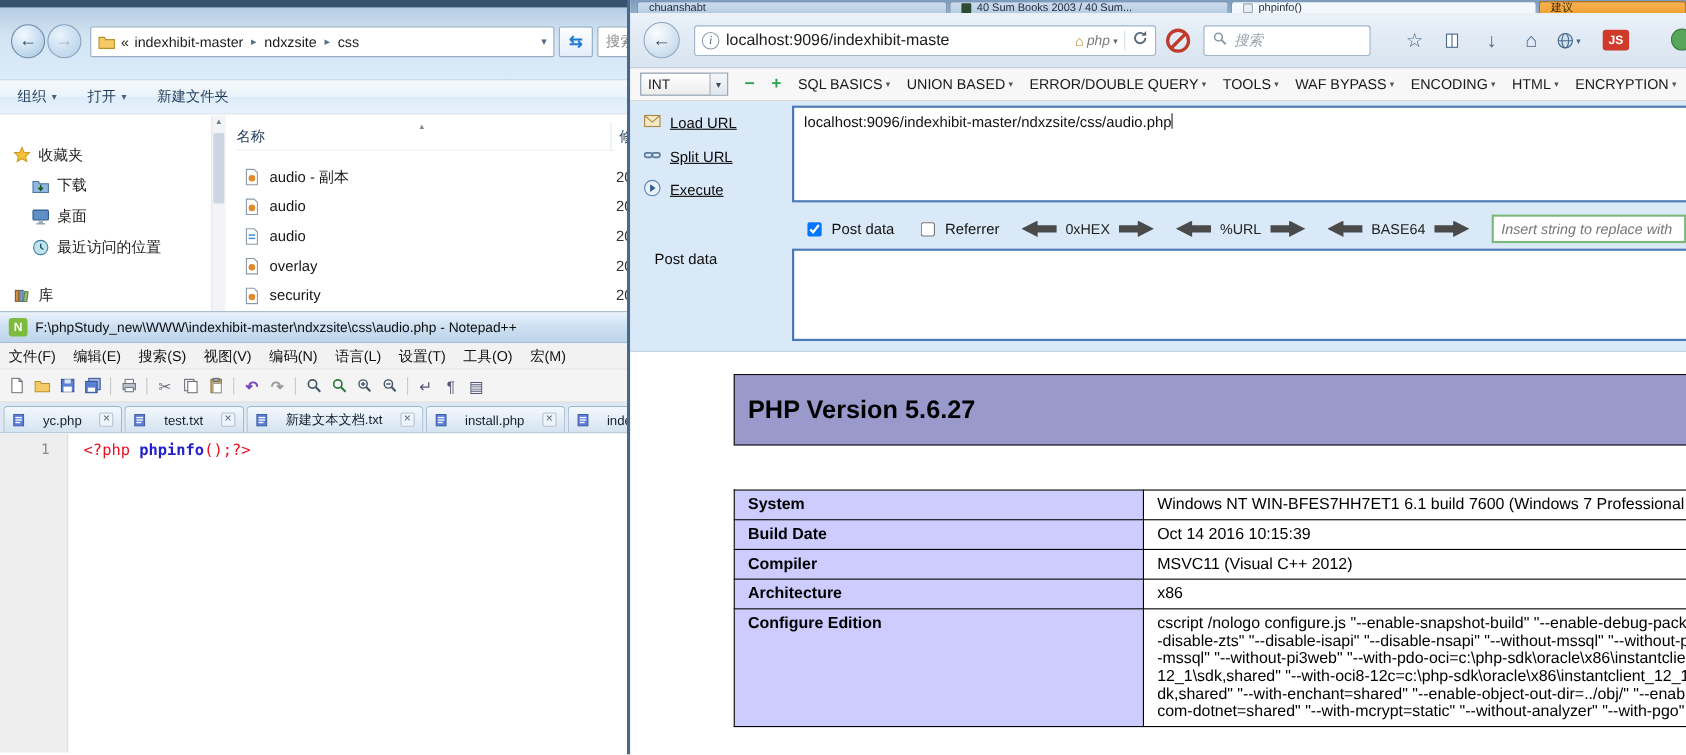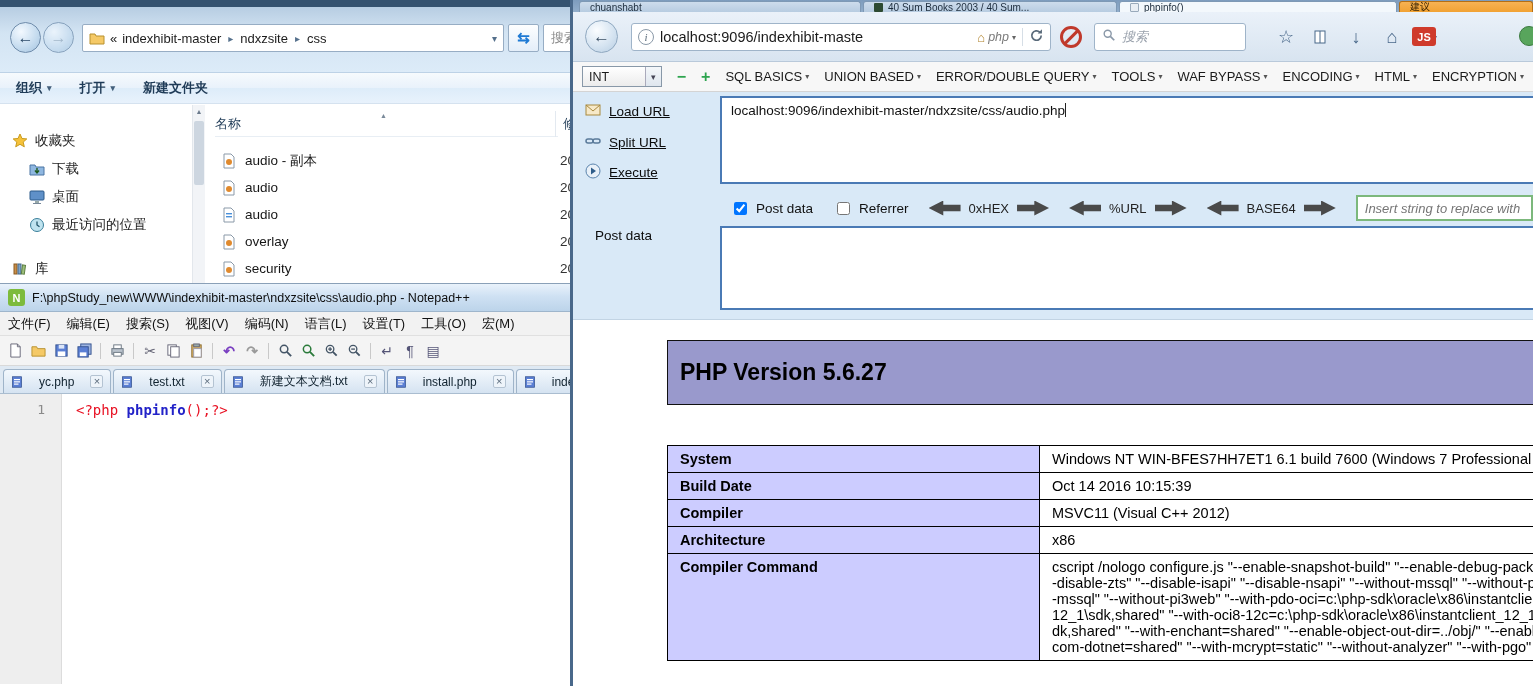--- a/index.html
+++ b/index.html
@@ -27,21 +27,21 @@
   .ex-addr .caret { margin-left:auto; color:#55708c; font-size:10px; }
   .ex-refresh { position:absolute; left:508px; top:17px; width:31px; height:28px;
     border:1px solid #97adc4; border-radius:2px; background:linear-gradient(#fdfeff,#e4eef9);
     display:flex; align-items:center; justify-content:center; color:#1f7ad4; font-weight:bold; font-size:15px; }
   .ex-search { position:absolute; left:543px; top:17px; width:60px; height:28px; background:#fff;
     border:1px solid #97adc4; border-radius:2px; display:flex; align-items:center; padding:0 7px;
     color:#8a8a8a; font-size:13px; overflow:hidden; white-space:nowrap; }
   .ex-cmd { height:31px; background:linear-gradient(#f6fafd,#e9f2fb 49%,#ddecf9 50%,#e8f2fc);
     border-bottom:1px solid #d5e2ef; display:flex; align-items:center; padding:0 16px; gap:28px;
     font-size:13px; color:#1f3b57; }
-  .ex-cmd .item { display:flex; gap:5px; align-items:center;font-weight:bold; }
+  .ex-cmd .item { display:flex; gap:5px; align-items:center; }
   .ex-cmd .caret { font-size:9px; color:#44607c; }
   .ex-body { position:absolute; top:105px; left:0; right:0; bottom:0; display:flex; background:#fff; }
   .ex-nav { width:192px; padding-top:22px; }
   .ex-nav .row { height:28px; display:flex; align-items:center; gap:7px; padding-left:12px;
     font-size:13.5px; color:#1c1c1c; white-space:nowrap; }
   .ex-nav .row.child { padding-left:29px; }
   .ex-nav .row.lib { margin-top:16px; }
   .ex-scroll { width:13px; background:#f2f4f7; border-left:1px solid #e3e7ec; position:relative; }
   .ex-scroll .sb-up { height:14px; text-align:center; font-size:7px; color:#6b7a8c; line-height:14px; }
   .ex-scroll .sb-thumb { position:absolute; top:16px; left:1px; right:1px; height:64px; background:#cdd6e0; border-radius:2px; }
@@ -111,21 +111,21 @@
   .kw-badge .caret { font-size:8px; color:#666; }
   .ff-urlbar .vsep { width:1px; height:18px; background:#d6dee6; }
   .ban { position:absolute; left:487px; top:14px; width:22px; height:22px; border-radius:50%;
     border:3px solid #c0392b; }
   .ban-bar { position:absolute; left:-1px; top:7px; width:18px; height:3px; background:#c0392b; transform:rotate(-45deg); }
   .ff-search { position:absolute; left:521px; top:11px; width:152px; height:28px; background:#fff;
     border:1px solid #9fb4c9; border-radius:3px; display:flex; align-items:center; gap:6px; padding:0 7px; }
   .ff-search .ph { font-style:italic; color:#98a0ab; font-size:13px; }
   .navbtn { position:absolute; top:13px; width:26px; height:24px; display:flex; align-items:center;
     justify-content:center; color:#49688a; font-size:18px; }
-  .js-badge { position:absolute; left:839px; top:15px; width:24px; height:19px; background:#cf3a2b;
+  .js-badge { position:absolute; left:884px; top:15px; width:24px; height:19px; background:#cf3a2b;
     border-radius:3px; color:#fff; font-weight:bold; font-size:11px; display:flex; align-items:center; justify-content:center; }
   .part-icon { position:absolute; left:946px; top:14px; width:20px; height:20px; border-radius:50%;
     background:#58a55c; border:1px solid #3c7a40; }
   .hb-menu { height:30px; background:#f7f7f7; border-bottom:1px solid #d4d4d4; display:flex;
     align-items:center; gap:15px; padding:0 9px; font-size:13px; color:#1a1a1a; white-space:nowrap; overflow:hidden; }
   .hb-select { width:100px; height:21px; border:1px solid #8898a8; background:linear-gradient(#fff,#ececec);
     display:flex; align-items:center; font-size:12.5px; padding-left:6px; }
   .hb-select .caret { margin-left:auto; width:16px; height:19px; border-left:1px solid #aab;
     display:flex; align-items:center; justify-content:center; font-size:9px; color:#445; background:linear-gradient(#f4f7fa,#dfe6ee); }
   .hb-pm { color:#2da44e; font-weight:bold; font-size:16px; line-height:1; }
@@ -652,19 +652,19 @@
         </tr>
         <tr>
           <td class="l">Compiler</td>
           <td class="v">MSVC11 (Visual C++ 2012)</td>
         </tr>
         <tr>
           <td class="l">Architecture</td>
           <td class="v">x86</td>
         </tr>
         <tr>
-          <td class="l">Compiler Command</td>
+          <td class="l">Configure Edition</td>
           <td class="v wrap">cscript /nologo configure.js "--enable-snapshot-build" "--enable-debug-pack" "--disable-zts" "--disable-isapi" "--disable-nsapi" "--without-mssql" "--without-pdo-mssql" "--without-pi3web" "--with-pdo-oci=c:\php-sdk\oracle\x86\instantclient_12_1\sdk,shared" "--with-oci8-12c=c:\php-sdk\oracle\x86\instantclient_12_1\sdk,shared" "--with-enchant=shared" "--enable-object-out-dir=../obj/" "--enable-com-dotnet=shared" "--with-mcrypt=static" "--without-analyzer" "--with-pgo"</td>
         </tr>
       </tbody>
     </table>
   </div>
 </div>
 
 </body></html>

